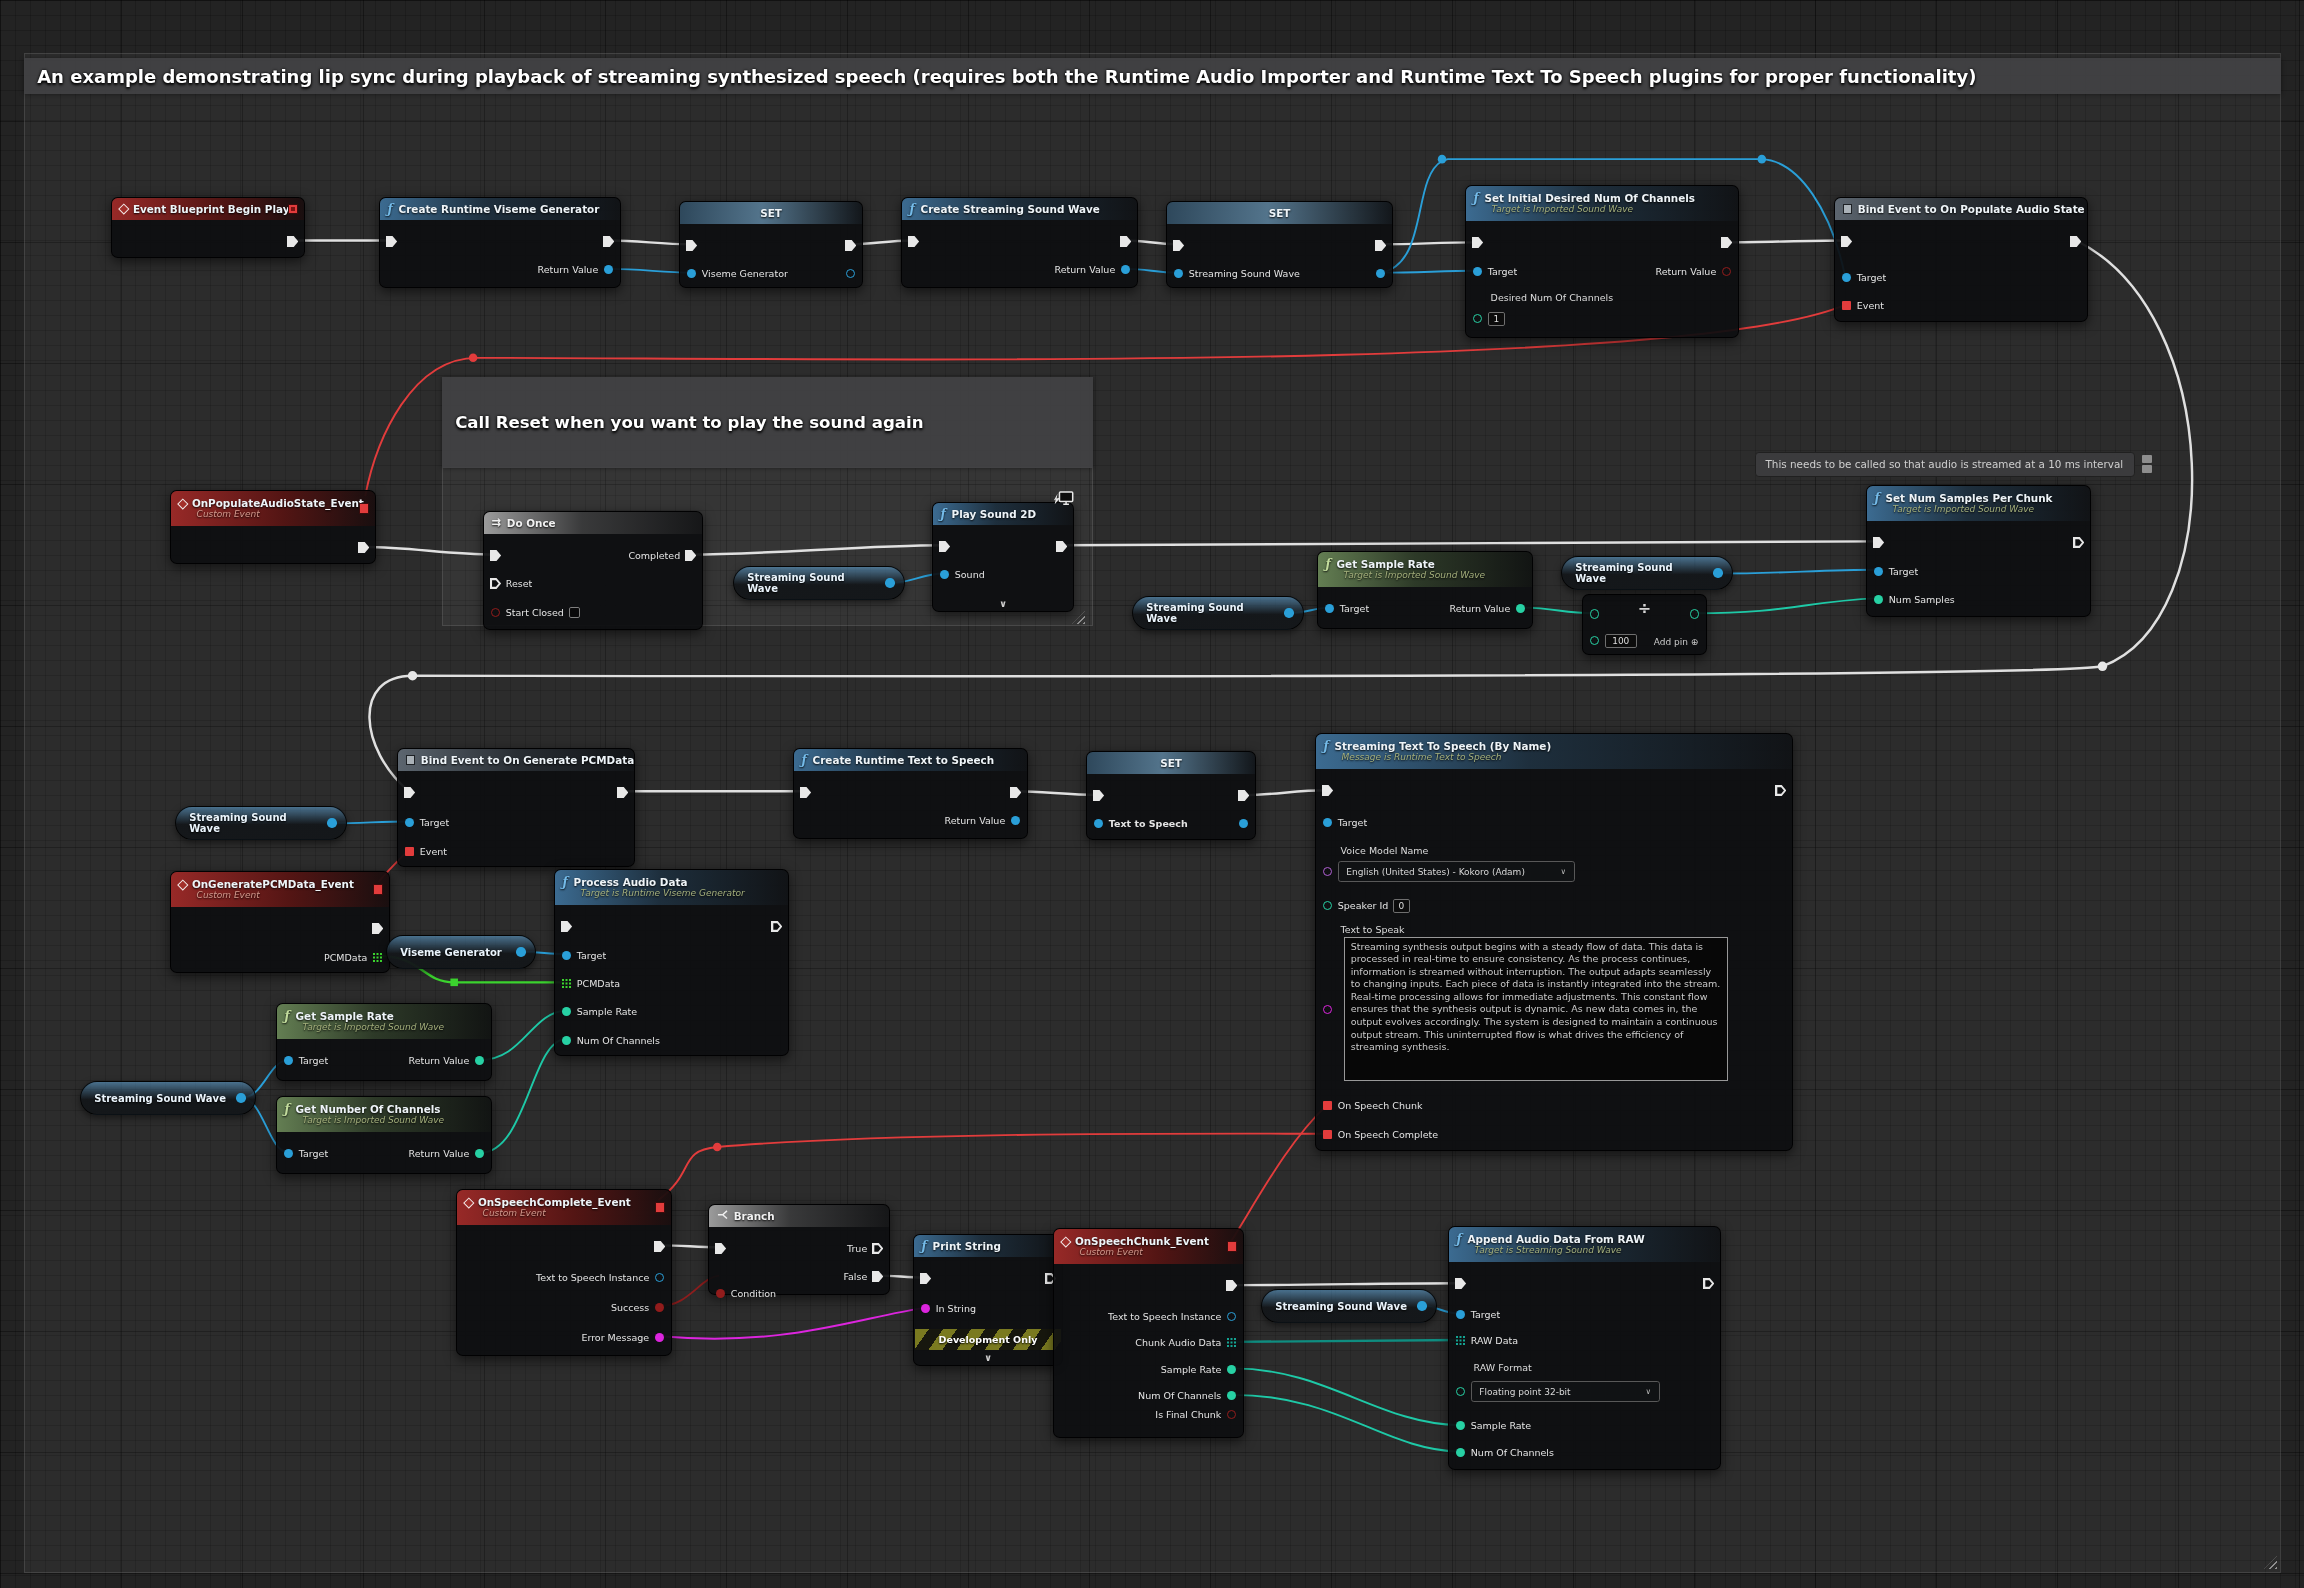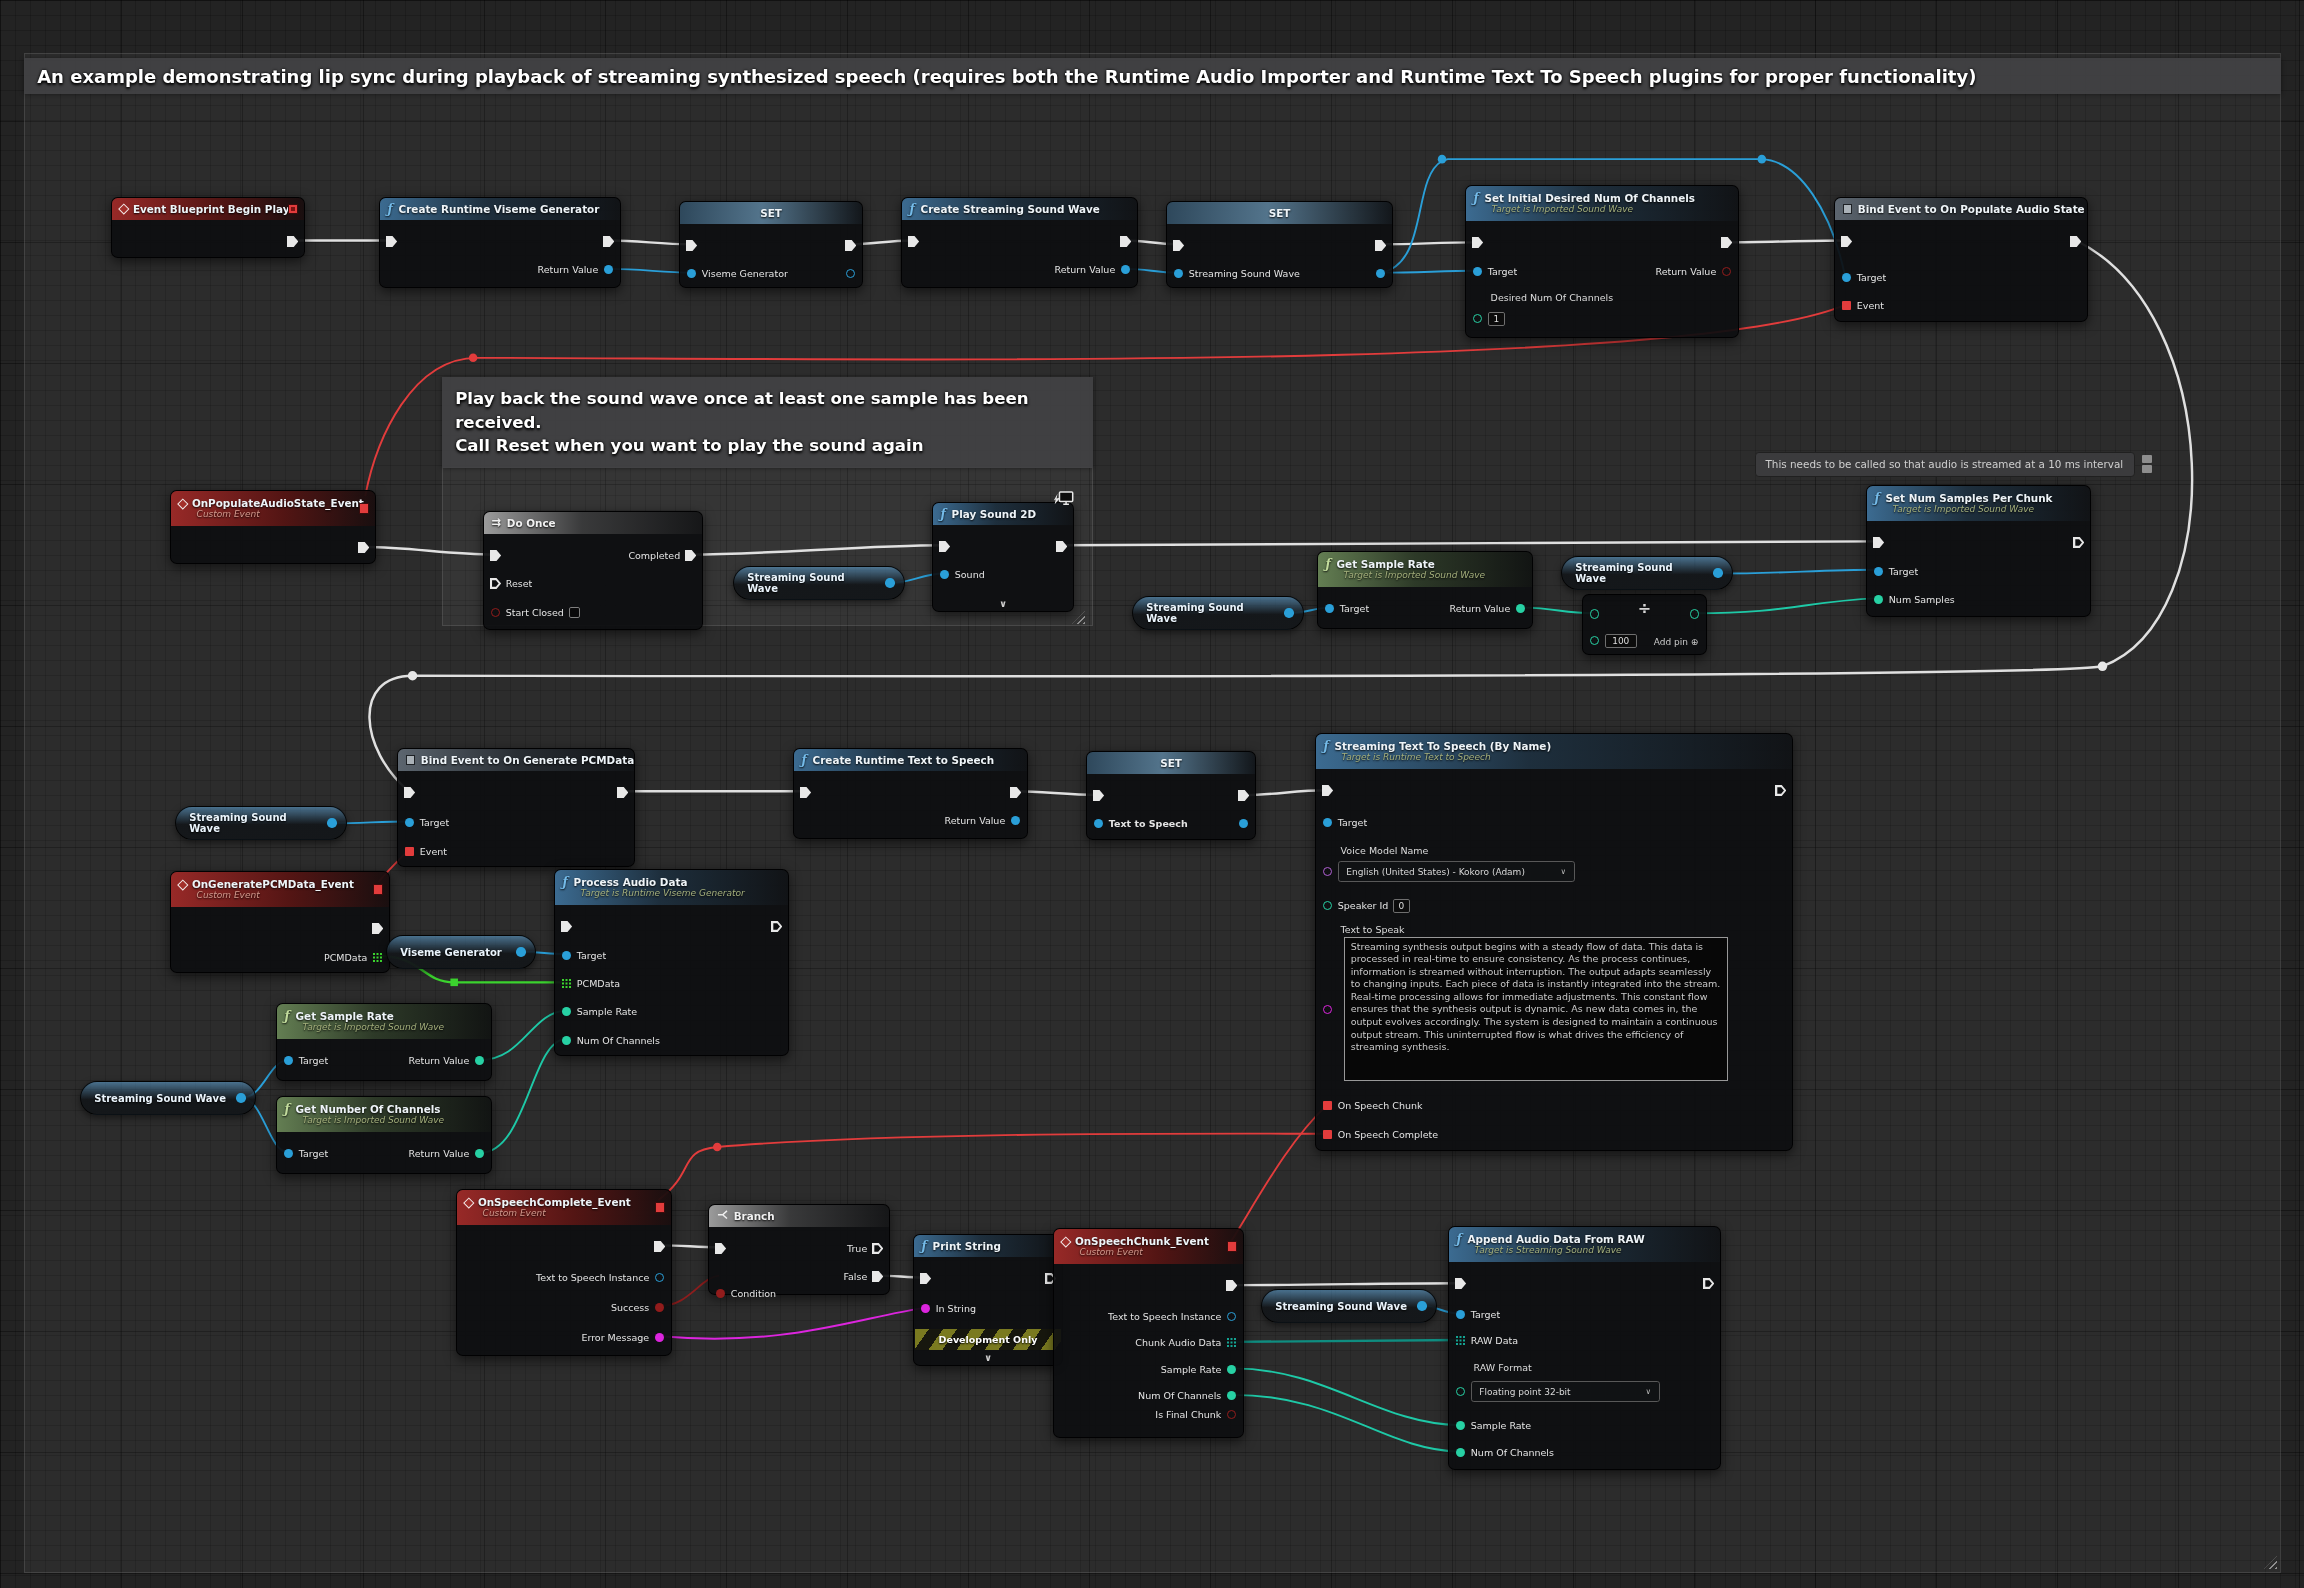--- a/index.html
+++ b/index.html
@@ -128,21 +128,20 @@
       <circle cx="1524" cy="168" r="4.5" fill="#2a9fd8"></circle>
       <circle cx="1862" cy="168" r="4.5" fill="#2a9fd8"></circle>
       <circle cx="500" cy="378" r="4.5" fill="#e23c3c"></circle>
       <circle cx="758" cy="1212" r="4.5" fill="#e23c3c"></circle>
       <rect x="476" y="1034" width="8" height="8" fill="#3bd32e"></rect>
     </svg>
   <div class="comment-hdr main">
     <span>An example demonstrating lip sync during playback of streaming synthesized speech (requires both the Runtime Audio Importer and Runtime Text To Speech plugins for proper functionality)</span>
   </div>
   <div class="comment-hdr play">
-    <div>Play back the sound wave once at least one sample has been received.</div>
     <div>Call Reset when you want to play the sound again</div>
   </div>
   <div class="tooltip">
     <span>This needs to be called so that audio is streamed at a 10 ms interval</span>
   </div>
   <div class="ticons">
       <span></span>
       <span></span>
     </div>
   <div class="rh" style="left:1072px;top:611px"></div>
@@ -565,21 +564,21 @@
           <span class="pg round" style="background: rgb(42, 159, 216);"></span>
         </span>
       </div>
     </div>
     <div class="node n-func" style="left: 1315px; top: 733px; width: 478px; height: 418px;">
       <div class="hdr h2">
         <span class="trow">
           <span class="ic-f">ƒ</span>
           <span>Streaming Text To Speech (By Name)</span>
         </span>
-        <div class="sub">Target is Runtime Text to Speech</div>
+        <div class="sub">Message is Runtime Text to Speech</div>
       </div>
       <div class="prow in" style="top: 47px;">
         <span class="pgwrap">
           <span class="pg exec"></span>
         </span>
       </div>
       <div class="prow out" style="top: 47px;">
         <span class="pgwrap">
           <span class="pg exec"></span>
           <span class="pg exec inner"></span>

